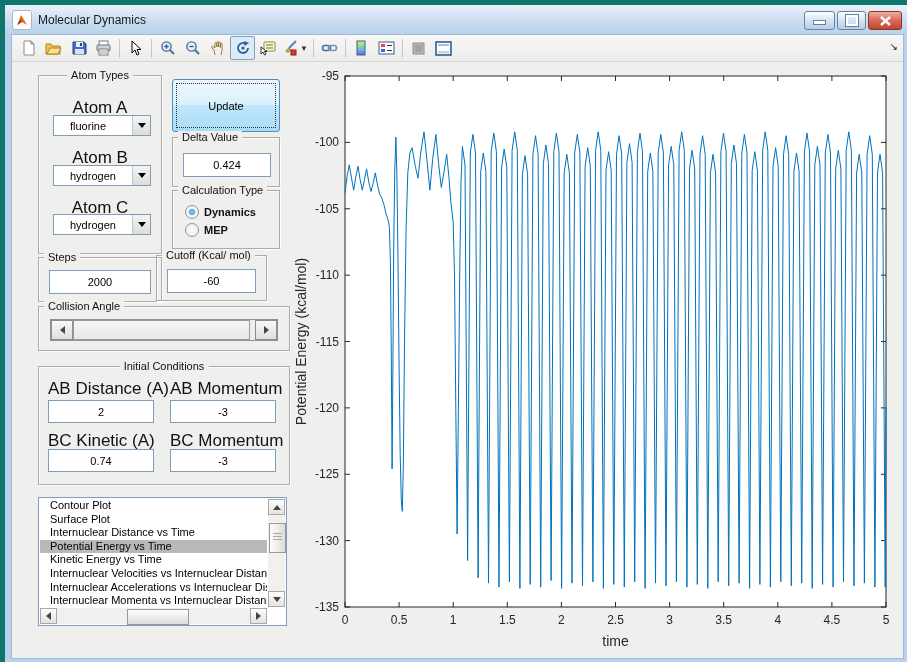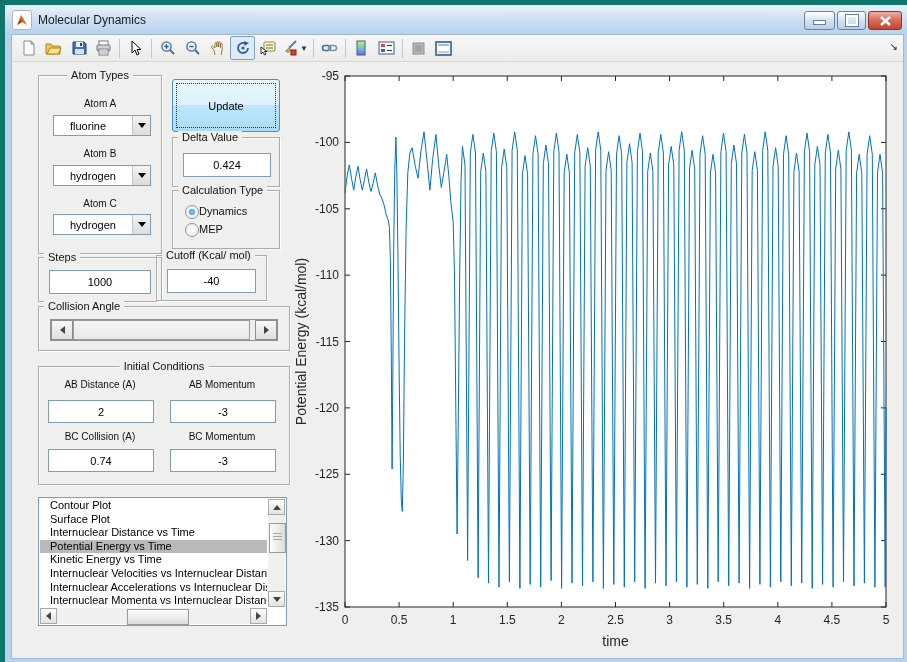--- a/index.html
+++ b/index.html
@@ -16,31 +16,31 @@
   .tbtn{width:23px;height:22px;display:flex;align-items:center;justify-content:center;border:1px solid transparent;border-radius:2px;}
   .tbtn.pressed{border:1px solid #7da2c1;background:#dcebf7;}
   .tsep{width:1px;height:19px;background:#c6c6c4;margin:0 3px;}
   .tcaret{font-size:8px;color:#333;margin-left:-2px;margin-right:2px;}
   .overflow-arrow{position:absolute;right:5px;top:6px;font-size:10px;color:#222;}
   
   .gbox{position:absolute;border:1px solid #ababa9;box-shadow:1px 1px 0 #fdfdfd, inset 1px 1px 0 rgba(255,255,255,.7);}
   .gtitle{position:absolute;top:-7px;font-size:11px;color:#111;background:#efefed;padding:0 4px;white-space:nowrap;}
   .gtitle.center{left:50%;transform:translateX(-50%);}
   .gtitle.left{left:5px;}
-  .lbl{position:absolute;font-size:10px;color:#111;white-space:nowrap;}
+  .lbl{position:absolute;font-size:17px;color:#111;white-space:nowrap;}
   .field{position:absolute;background:#fff;border:1px solid #7f9db9;font-size:11px;color:#000;display:flex;align-items:center;justify-content:center;}
   .combo{position:absolute;height:21px;background:#fff;border:1px solid #7f9db9;display:flex;align-items:center;box-sizing:border-box;}
   .combo .cval{flex:1;font-size:11px;padding-left:16px;}
   .combo .cbtn{width:17px;height:100%;background:linear-gradient(#f4f4f4,#dcdcda);border-left:1px solid #b5c7d8;display:flex;align-items:center;justify-content:center;}
   .arrow-down{width:0;height:0;border-left:4px solid transparent;border-right:4px solid transparent;border-top:5px solid #000;}
   .update-btn{position:absolute;border:1px solid #4d90c0;border-radius:3px;
     background:linear-gradient(#ecf7fd,#dcf1fc 48%,#bfe6fb 50%,#a9dcf7);font-size:11px;color:#000;
     display:flex;align-items:center;justify-content:center;}
   .update-btn::after{content:"";position:absolute;left:3px;top:3px;right:3px;bottom:3px;border:1px dotted #333;}
-  .radio-row{position:absolute;display:flex;align-items:flex-start;}
+  .radio-row{position:absolute;display:flex;align-items:center;gap:5px;font-weight:bold;}
   .radio{width:12px;height:12px;border-radius:50%;border:1px solid #8a9aa8;background:radial-gradient(#fff,#e8e8e8);position:relative;}
   .radio.on::after{content:"";position:absolute;left:3px;top:3px;width:6px;height:6px;border-radius:50%;background:radial-gradient(#7fd3f7 10%,#2a7ab8);}
   .radio-label{font-size:11px;color:#111;}
   
   .slider{position:absolute;display:flex;border:1px solid #919191;background:#eee;box-sizing:border-box;}
   .sl-arrow{width:20px;background:linear-gradient(#f8f8f8,#dfdfdd);border:1px solid #8e8e8e;display:flex;align-items:center;justify-content:center;}
   .sl-thumb{flex:1;background:linear-gradient(#f5f5f4,#e8e8e6);border:1px solid #9a9a9a;margin-right:5px;}
   .tri-l{width:0;height:0;border-top:4px solid transparent;border-bottom:4px solid transparent;border-right:5px solid #444;}
   .tri-r{width:0;height:0;border-top:4px solid transparent;border-bottom:4px solid transparent;border-left:5px solid #444;}
   .tri-u{width:0;height:0;border-left:4px solid transparent;border-right:4px solid transparent;border-bottom:5px solid #444;}
@@ -253,26 +253,26 @@
         <span class="radio-label">Dynamics</span>
       </div>
       <div class="radio-row" style="left:12px;top:32px">
         <span class="radio" id="radio-1"></span>
         <span class="radio-label">MEP</span>
       </div>
     </div>
 
     <div class="gbox" style="left:26px;top:222px;width:122px;height:43px">
       <span class="gtitle left">Steps</span>
-      <div class="field" style="left:10px;top:12px;width:100px;height:22px">1000</div>
+      <div class="field" style="left:10px;top:12px;width:100px;height:22px">2000</div>
     </div>
 
     <div class="gbox" style="left:144px;top:220px;width:109px;height:44px">
       <span class="gtitle left">Cutoff (Kcal/ mol)</span>
-      <div class="field" style="left:10px;top:13px;width:87px;height:22px">-40</div>
+      <div class="field" style="left:10px;top:13px;width:87px;height:22px">-60</div>
     </div>
 
     <div class="gbox" style="left:26px;top:271px;width:250px;height:43px">
       <span class="gtitle left">Collision Angle</span>
       <div class="slider" style="left:11px;top:12px;width:228px;height:22px">
         <div class="sl-arrow">
             <span class="tri-l"></span>
           </div>
         <div class="sl-thumb"></div>
         <div class="sl-arrow">
@@ -280,21 +280,21 @@
           </div>
       </div>
     </div>
 
     <div class="gbox" style="left:26px;top:331px;width:250px;height:117px">
       <span class="gtitle center">Initial Conditions</span>
       <span class="lbl" style="left:9px;width:104px;top:12px;text-align:center">AB Distance (A)</span>
       <span class="lbl" style="left:131px;width:104px;top:12px;text-align:center">AB Momentum</span>
       <div class="field" style="left:9px;top:33px;width:104px;height:21px">2</div>
       <div class="field" style="left:131px;top:33px;width:104px;height:21px">-3</div>
-      <span class="lbl" style="left:9px;width:104px;top:64px;text-align:center">BC Collision (A)</span>
+      <span class="lbl" style="left:9px;width:104px;top:64px;text-align:center">BC Kinetic (A)</span>
       <span class="lbl" style="left:131px;width:104px;top:64px;text-align:center">BC Momentum</span>
       <div class="field" style="left:9px;top:82px;width:104px;height:21px">0.74</div>
       <div class="field" style="left:131px;top:82px;width:104px;height:21px">-3</div>
     </div>
 
     <div class="listbox" style="left:26px;top:462px;width:249px;height:129px">
       <div class="lrows" id="list-rows">
           <div class="lrow">Contour Plot</div>
           <div class="lrow">Surface Plot</div>
           <div class="lrow">Internuclear Distance vs Time</div>

